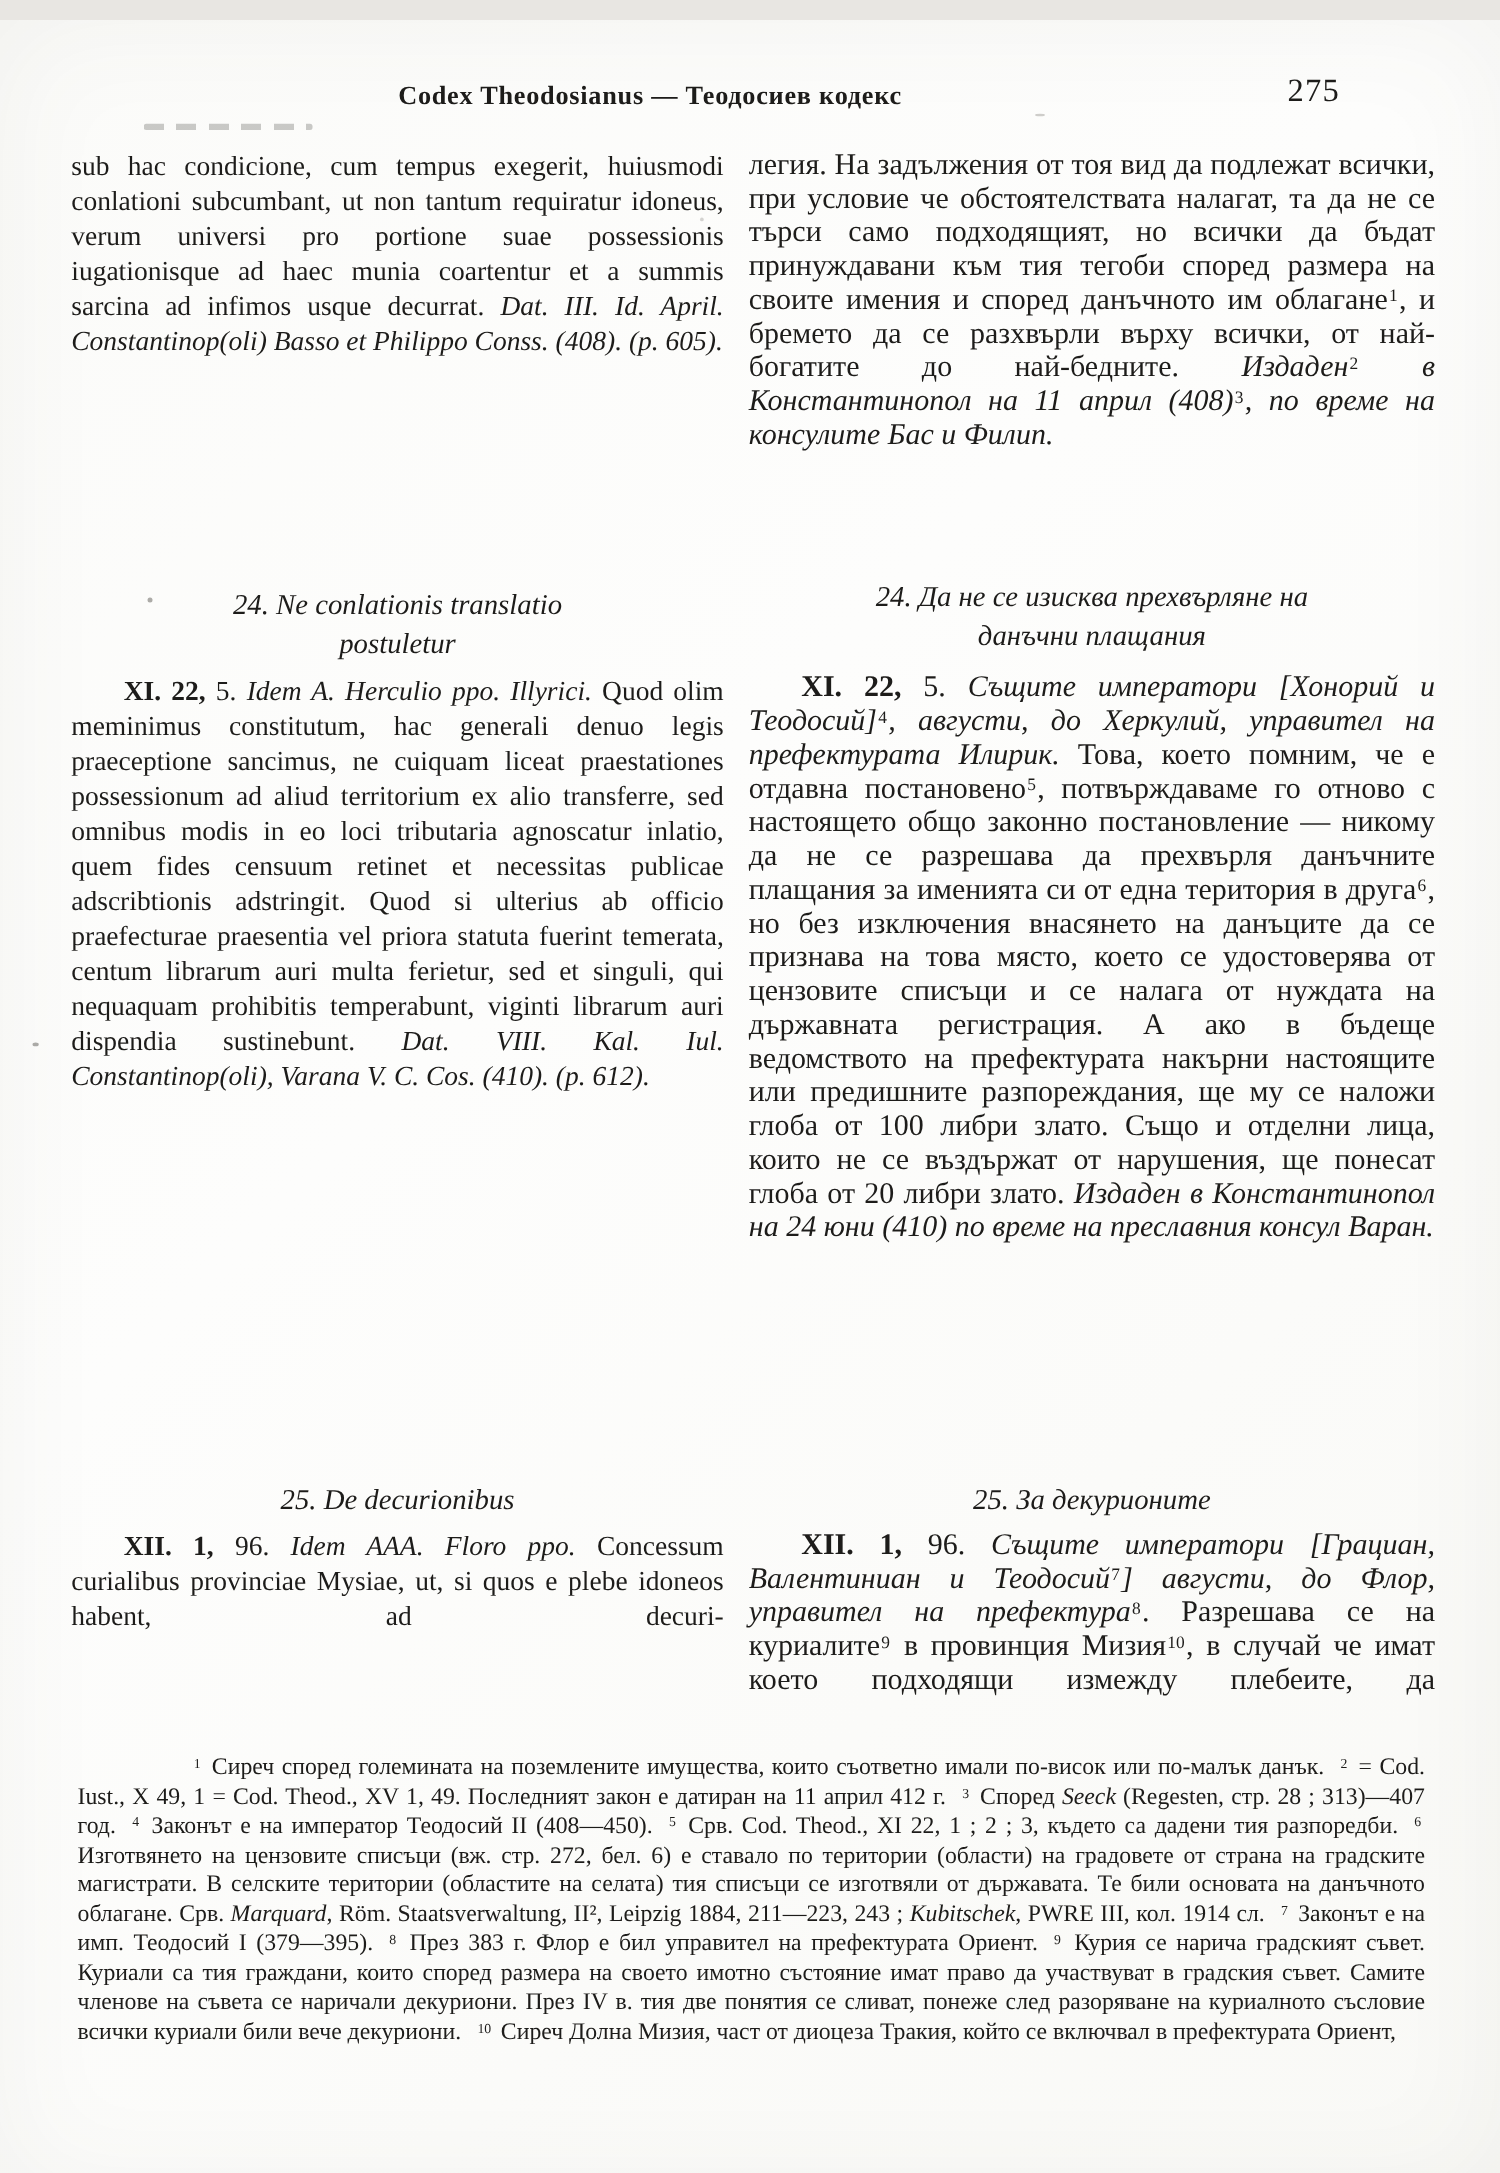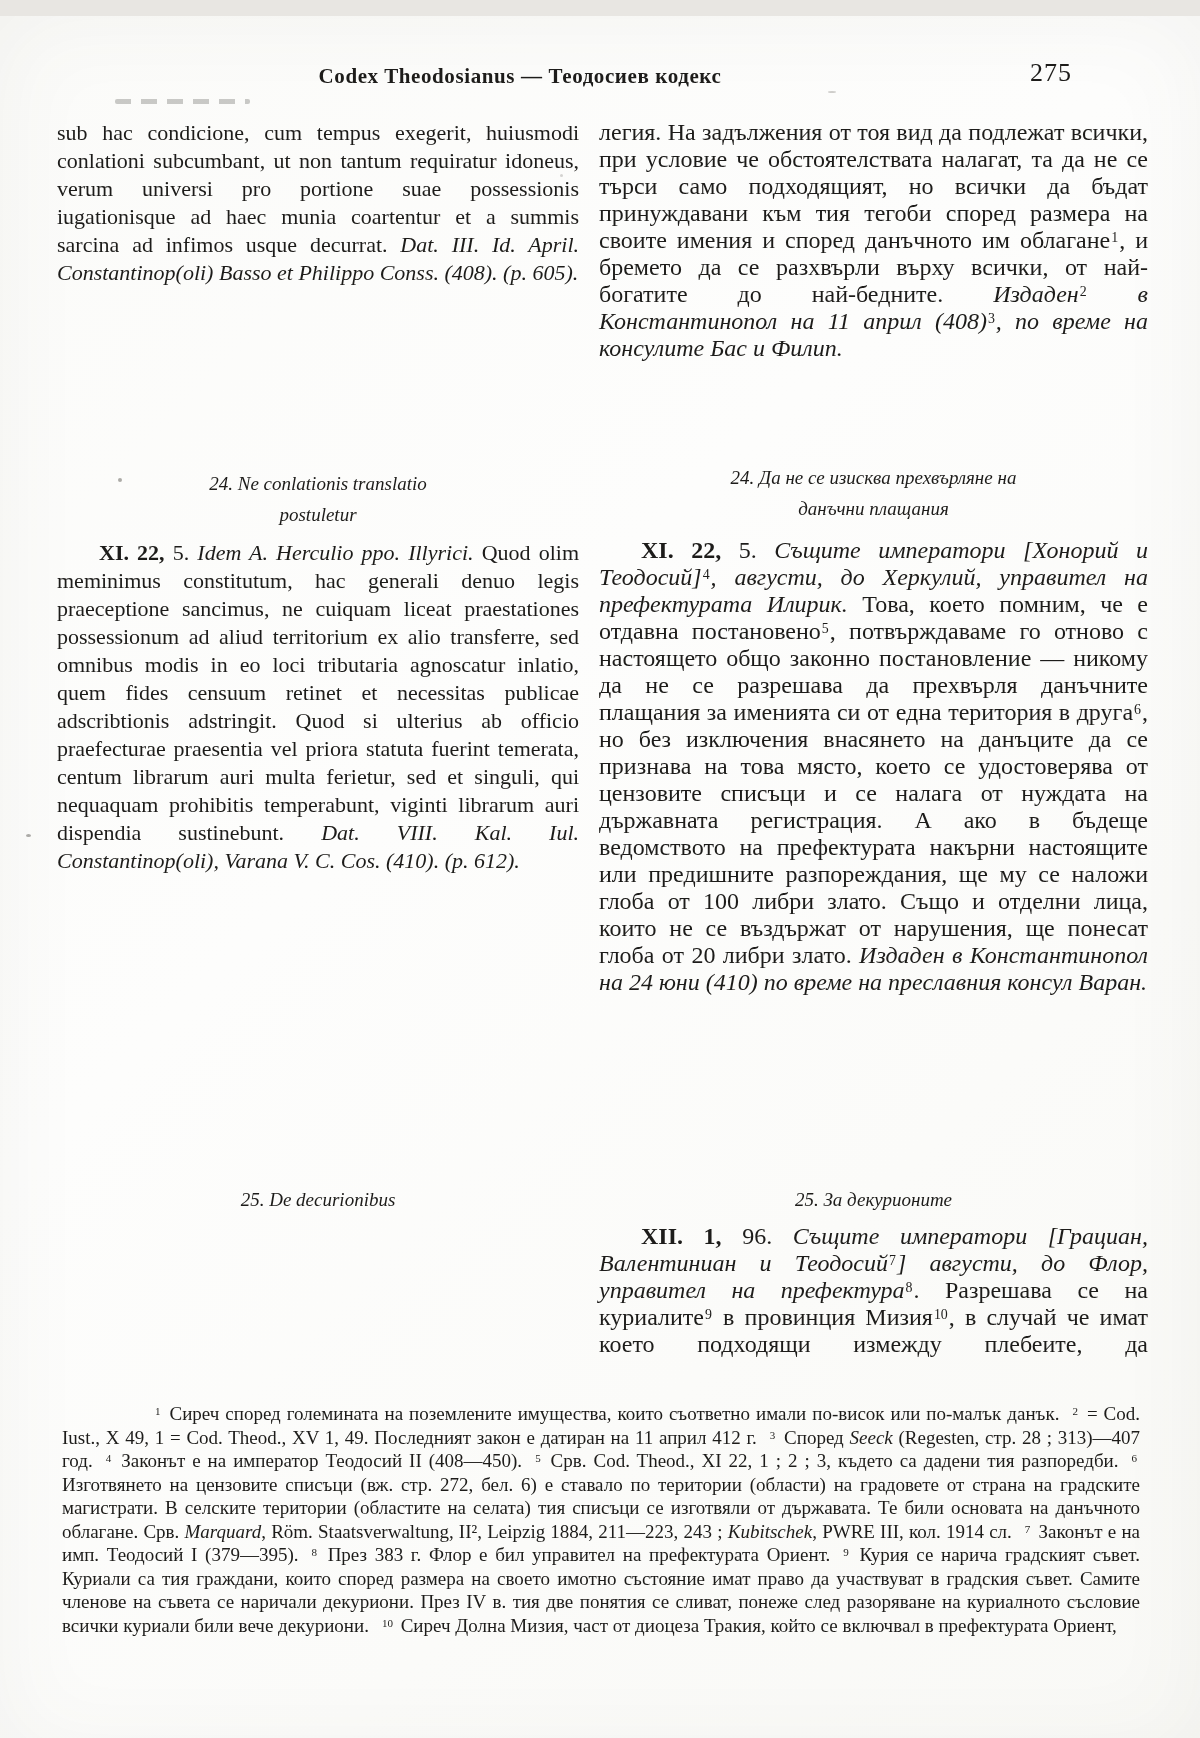--- a/index.html
+++ b/index.html
@@ -21,21 +21,21 @@
     position:absolute;top:42px;left:1030px;width:110px;
     font-size:26px;letter-spacing:1px;
   }
   .block{position:absolute;text-align:justify;}
   .body-l{left:57px;width:522px;font-size:22px;line-height:28px;}
   .body-r{left:599px;width:549px;font-size:24px;line-height:27px;}
   .ind{text-indent:42px;}
   .lastjust{text-align-last:justify;}
   .heading{
     position:absolute;text-align:center;font-style:italic;
-    font-size:19px;line-height:31px;
+    font-size:23px;line-height:31px;
   }
   .h-l{left:57px;width:522px;}
   .h-r{left:599px;width:549px;}
   .it{font-style:italic;}
   .bd{font-weight:bold;}
   sup{
     font-size:58%;line-height:0;position:relative;top:-0.45em;
     vertical-align:baseline;margin:0 1px;
   }
   .fnblock{
@@ -80,20 +80,23 @@
   </div>
 
   <div class="block body-l ind" style="top:523px;">
     <span class="bd">XI. 22,</span><span> 5. </span><span class="it">Idem A. Herculio ppo. Illyrici.</span><span> Quod olim meminimus constitutum, hac generali denuo legis praeceptione sancimus, ne cuiquam liceat praestationes possessionum ad aliud territorium ex alio transferre, sed omnibus modis in eo loci tributaria agnoscatur inlatio, quem fides censuum retinet et necessitas publicae adscribtionis adstringit. Quod si ulterius ab officio praefecturae praesentia vel priora statuta fuerint temerata, centum librarum auri multa ferietur, sed et singuli, qui nequaquam prohibitis temperabunt, viginti librarum auri dispendia sustinebunt. </span><span class="it">Dat. VIII. Kal. Iul. Constantinop(oli), Varana V. C. Cos. (410). (p. 612).</span>
   </div>
 
   <div class="heading h-l" style="top:1168px;">
     <div>25. De decurionibus</div>
   </div>
 
+  <div class="block body-l ind lastjust" style="top:1207px;">
+    <span class="bd">XII. 1,</span><span> 96. </span><span class="it">Idem AAA. Floro ppo.</span><span> Concessum curialibus provinciae Mysiae, ut, si quos e plebe idoneos habent, ad decuri-</span>
+  </div>
 
   <div class="block body-r" style="top:103px;">
     <span>легия. На задължения от тоя вид да подлежат всички, при условие че обстоятелствата налагат, та да не се търси само подходящият, но всички да бъдат принуждавани към тия тегоби според размера на своите имения и според данъчното им облагане</span><sup>1</sup><span>, и бремето да се разхвърли върху всички, от най-богатите до най-бедните. </span><span class="it">Издаден</span><sup>2</sup><span class="it"> в Константинопол на 11 април (408)</span><sup>3</sup><span class="it">, по време на консулите Бас и Филип.</span>
   </div>
 
   <div class="heading h-r" style="top:446px;">
     <div>24. Да не се изисква прехвърляне на</div>
     <div>данъчни плащания</div>
   </div>
 

